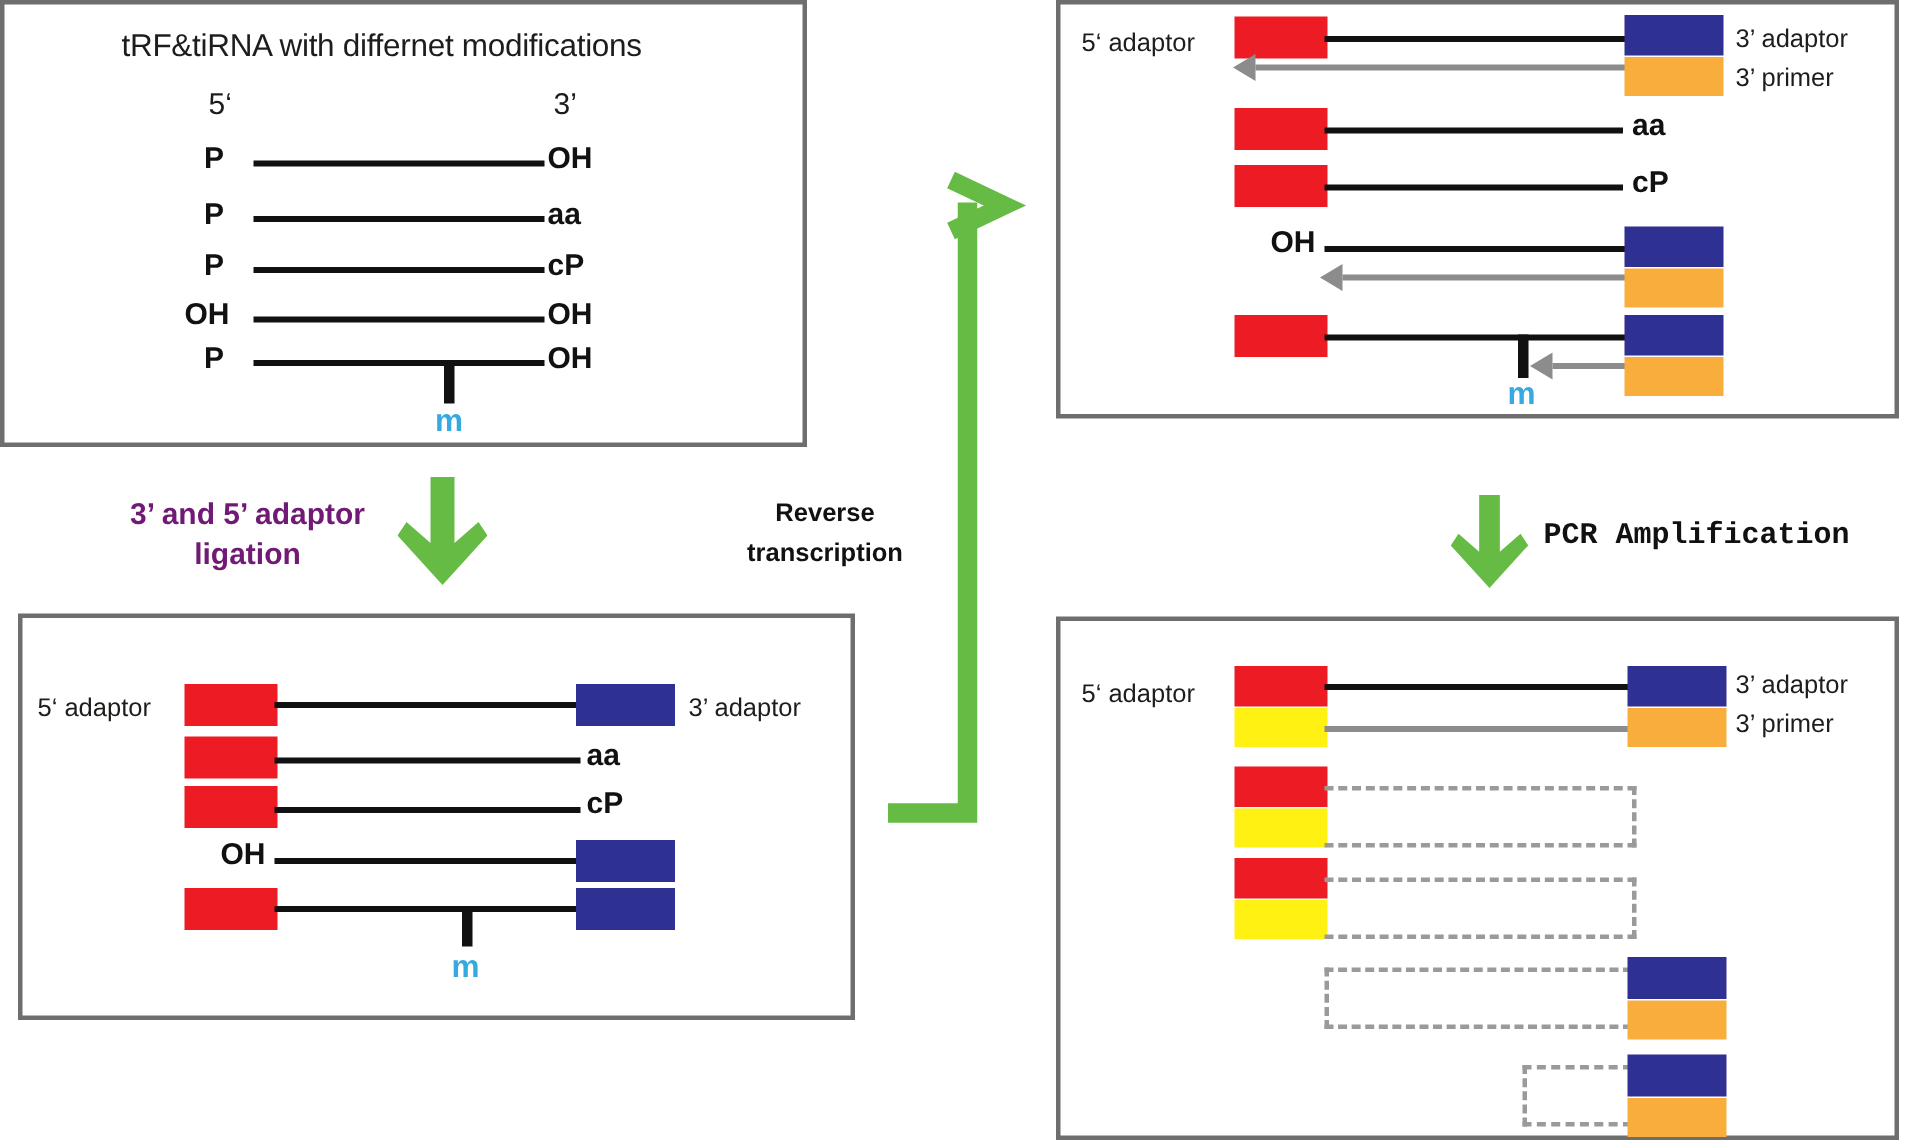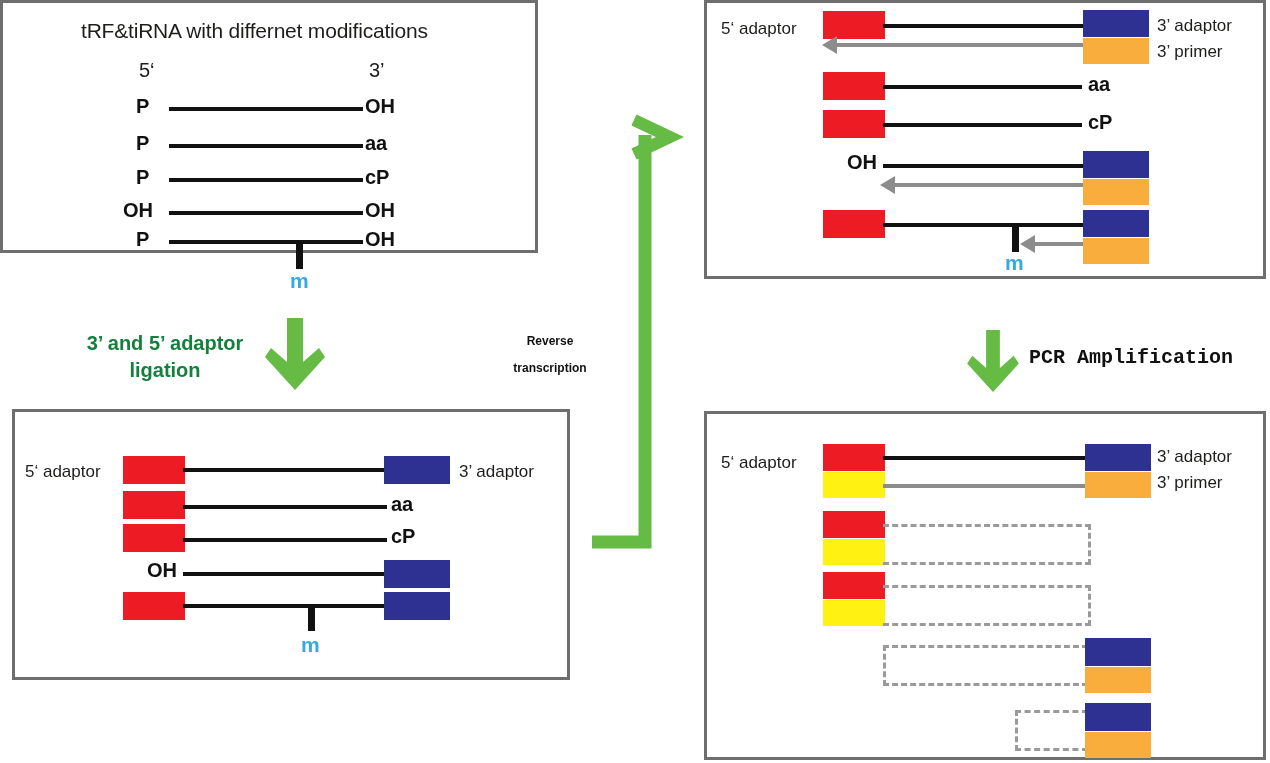--- a/index.html
+++ b/index.html
@@ -8,21 +8,21 @@
     font-family:"Liberation Sans", sans-serif;
     color:#1a1a1a;
   }
   .panel{
     position:absolute;
     border:3px solid #6e6e6e;
     background:#ffffff;
     box-sizing:border-box;
   }
   
-  #panel-trf     {left:0px;   top:0px;   width:538px; height:253px;}
+  #panel-trf     {left:0px;   top:0px;   width:538px; height:298px;}
   #panel-ligated {left:12px;  top:409px; width:558px; height:271px;}
   #panel-rt      {left:704px; top:0px;   width:562px; height:279px;}
   #panel-pcr     {left:704px; top:411px; width:562px; height:349px;}
 
   .ttl{
     position:absolute;
     font-size:21px;
     letter-spacing:-0.2px;
     white-space:nowrap;
     color:#1d1d1b;
@@ -97,27 +97,27 @@
 
   
   .green-down{
     position:absolute;
   }
   .arrow-text{
     position:absolute;
     font-size:20px;
     font-weight:bold;
     line-height:27px;
-    color:#15803d;
+    color:#701a75;
     text-align:center;
     white-space:pre-line;
   }
   .rt-text{
     position:absolute;
-    font-size:12px;
+    font-size:17px;
     font-weight:bold;
     line-height:27px;
     color:#111111;
     text-align:center;
     white-space:pre-line;
   }
   .pcr-text{
     position:absolute;
     font-size:20px;
     font-weight:bold;

